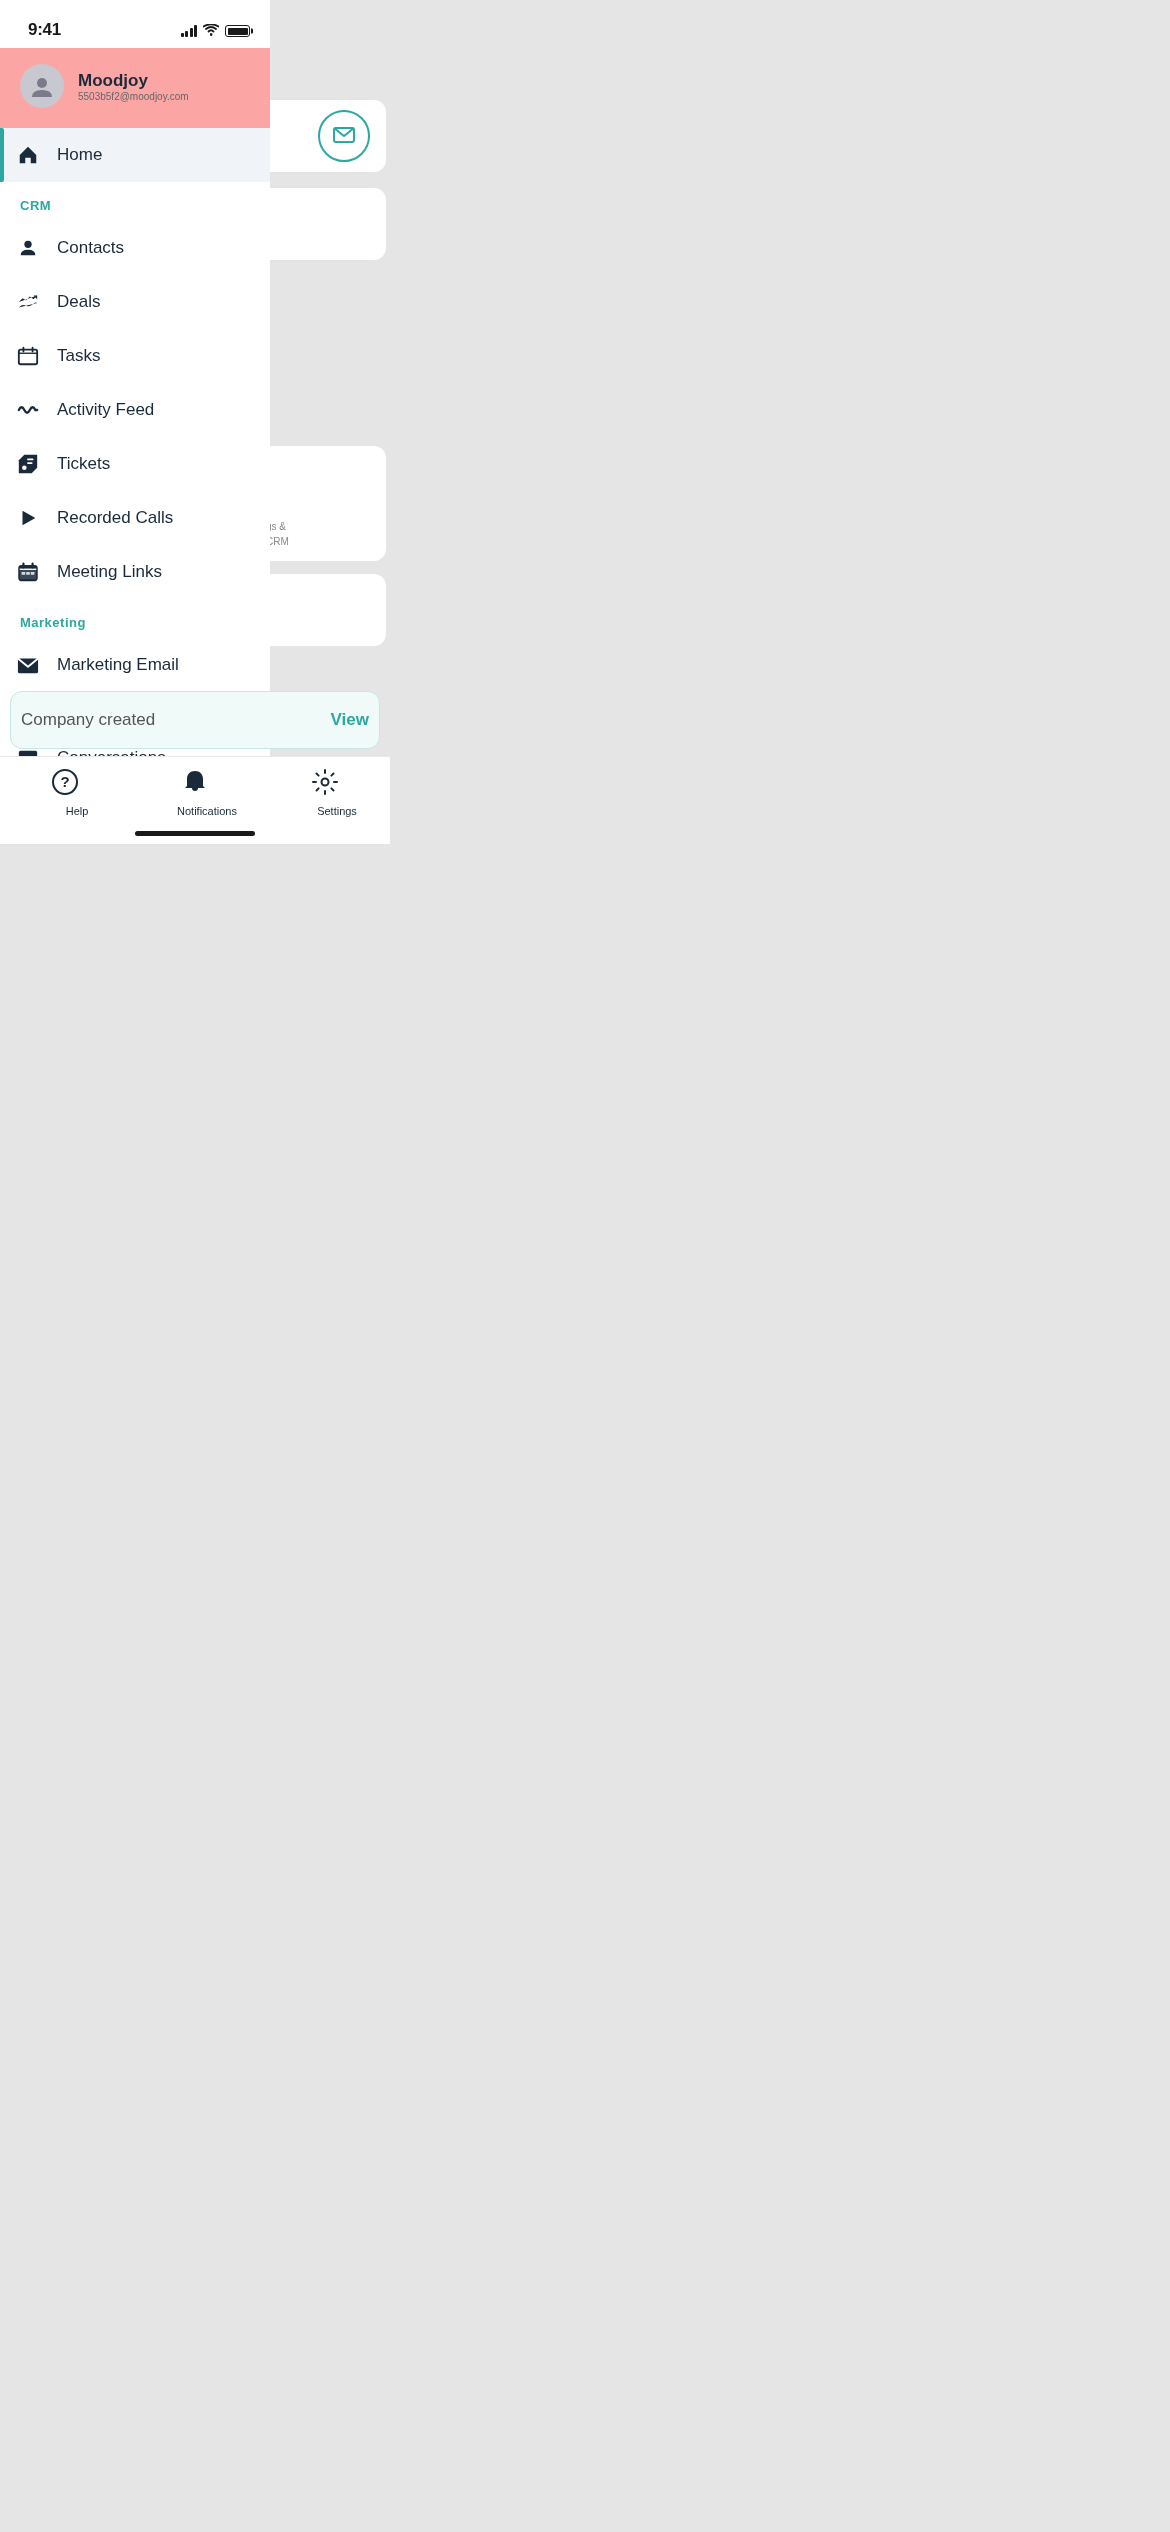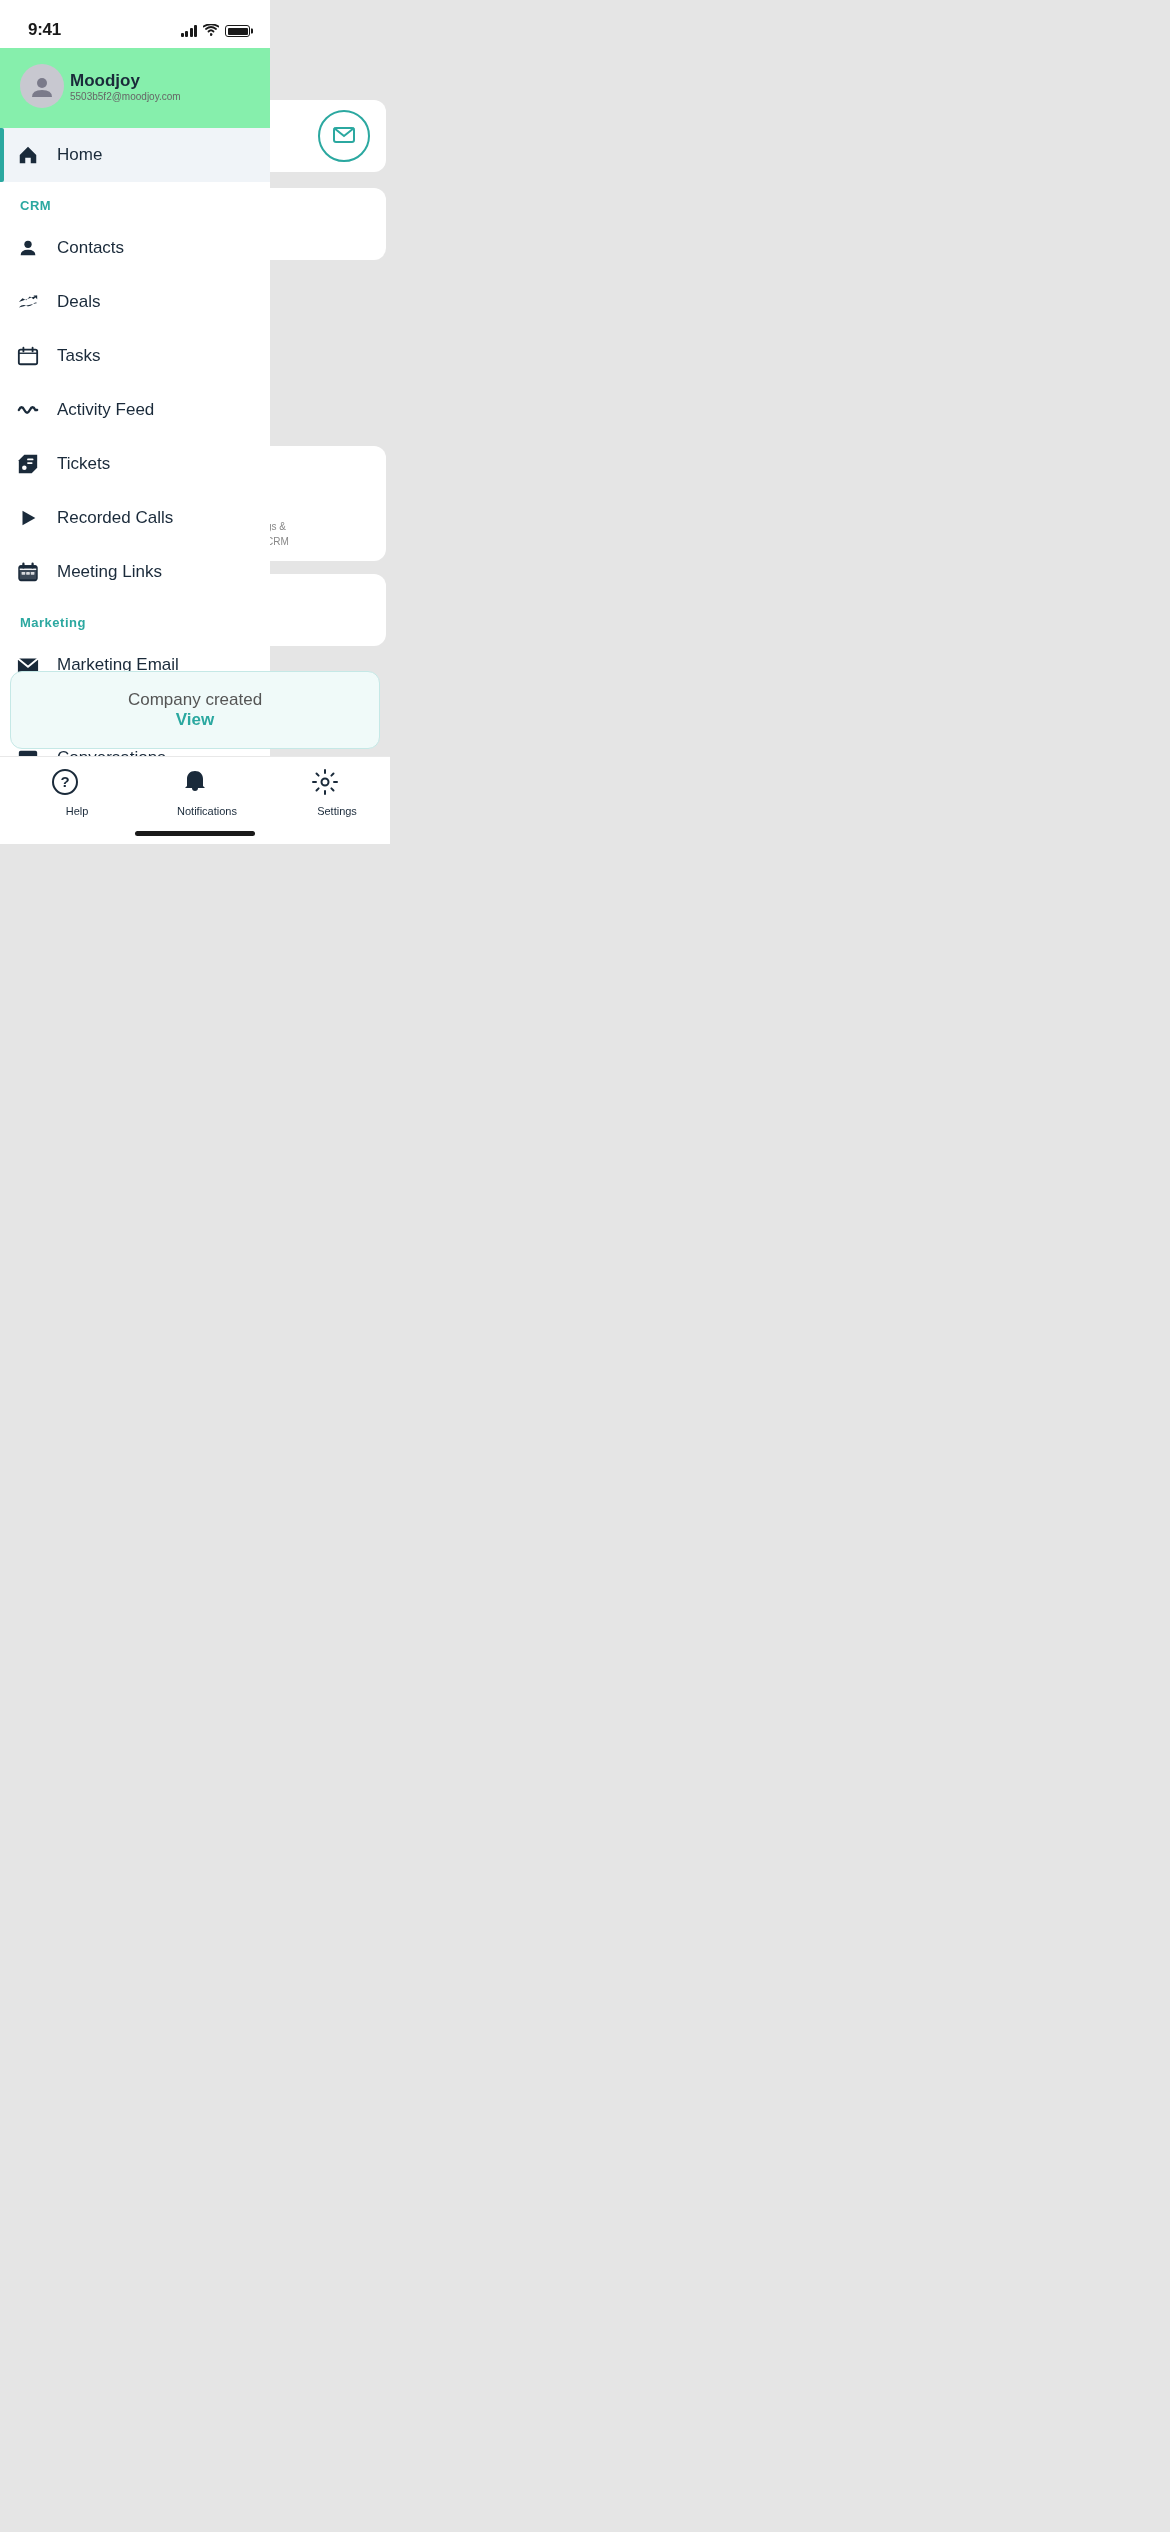--- a/index.html
+++ b/index.html
@@ -126,23 +126,23 @@
     }
 
     .sidebar-scroll::-webkit-scrollbar {
       display: none;
     }
 
     
     .profile-section {
       display: flex;
       align-items: center;
-      gap: 6px;
+      gap: 14px;
       padding: 16px 20px 20px 20px;
-      background: #86efac;
+      background: #fca5a5;
     }
 
     .avatar {
       width: 44px;
       height: 44px;
       border-radius: 50%;
       background: #c8c8d0;
       display: flex;
       align-items: center;
       justify-content: center;
@@ -275,26 +275,25 @@
 
     
     .toast {
       position: absolute;
       bottom: 95px;
       left: 10px;
       right: 10px;
       background: #f0faf9;
       border: 1px solid #c5e8e6;
       border-radius: 12px;
-      padding: 18px 36px;
+      padding: 18px 10px;
       display: flex;
       align-items: center;
       justify-content: space-between;
       z-index: 25;
-      flex-direction: column;
     }
 
     .toast-text {
       font-size: 17px;
       color: #555;
       font-weight: 400;
     }
 
     .toast-action {
       font-size: 17px;

